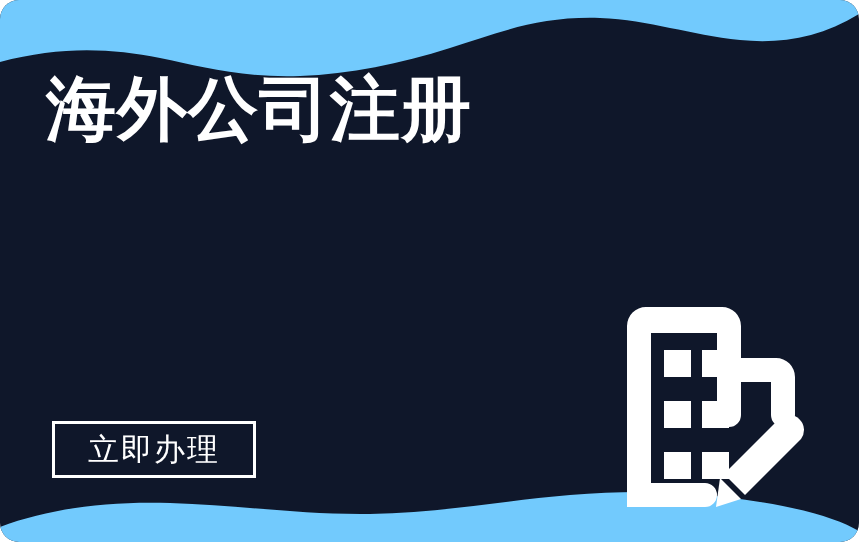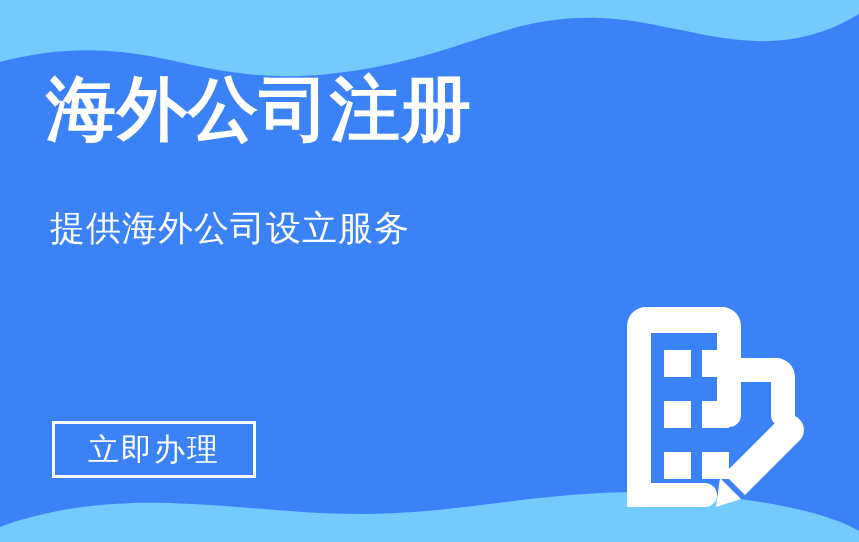--- a/index.html
+++ b/index.html
@@ -5,22 +5,23 @@
   html, body {
     margin: 0;
     padding: 0;
     background: #ffffff;
   }
   #banner {
     position: relative;
     width: 859px;
     height: 542px;
     overflow: hidden;
-    background: #3b82f6;
+    background: #0f172a;
     font-family: "Liberation Sans", "DejaVu Sans", sans-serif;
+    border-radius: 19px;
     -webkit-font-smoothing: antialiased;
   }
   .wave-layer {
     position: absolute;
     left: 0;
     top: 0;
     width: 859px;
     height: 542px;
     pointer-events: none;
   }
@@ -84,21 +85,20 @@
 
 <div id="banner">
 
   <svg class="wave-layer" viewBox="0 0 859 542" preserveAspectRatio="none" aria-hidden="true">
     <path fill="#72cafd" d="M0,0 L859,0 L859,14 C820,38 780,44 740,40 C690,35 650,20 600,18 C540,16 500,32 450,48 C400,64 350,74 300,76 C240,78 200,66 160,58 C110,48 60,46 0,62 Z"></path>
     <path fill="#72cafd" d="M0,542 L0,527 C50,508 110,501 170,503 C240,505 300,515 370,514 C440,513 500,501 570,495 C640,489 700,492 760,502 C810,510 840,520 859,531 L859,542 Z"></path>
   </svg>
 
   <div class="title">海外公司注册</div>
 
-  <div class="subtitle">提供海外公司设立服务</div>
 
   <button class="cta-button">
     <span class="cta-button-label">立即办理</span>
   </button>
 
   <svg class="hero-icon" viewBox="0 0 204 222" aria-hidden="true">
 
     <path fill="#ffffff" d="M19 26
              A19 19 0 0 1 38 7
              H114

